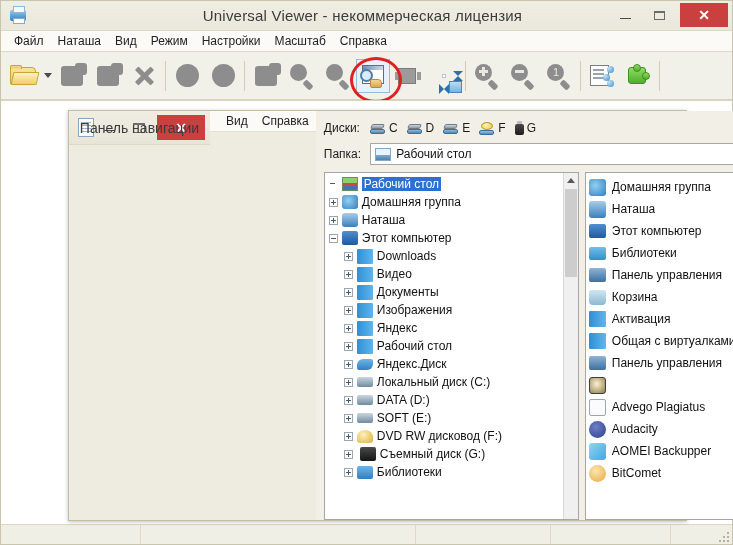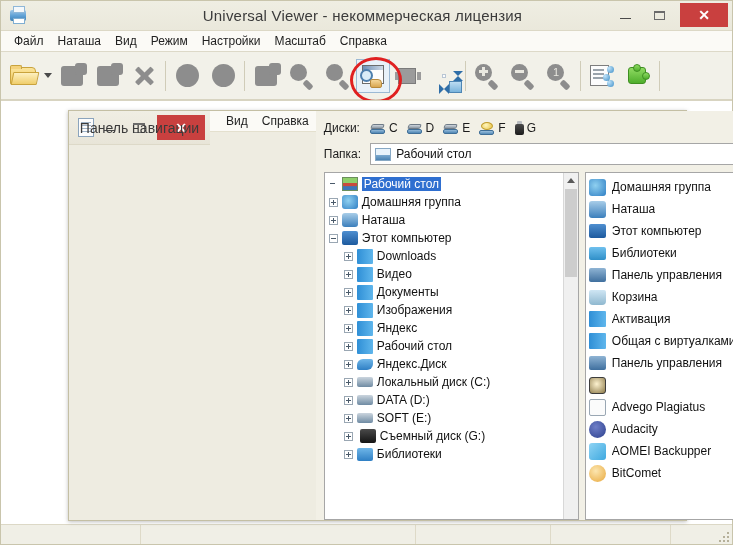--- a/index.html
+++ b/index.html
@@ -836,20 +836,25 @@
             <span class="tico" style="background:linear-gradient(to bottom,#cbd5de,#6f8ba3);border-radius:2px;height:10px"></span>
             <span class="tlabel">DATA (D:)</span>
           </div>
           <div class="tnode" style="padding-left:17px">
             <span class="exp plus"></span>
             <span class="tico" style="background:linear-gradient(to bottom,#cbd5de,#6f8ba3);border-radius:2px;height:10px"></span>
             <span class="tlabel">SOFT (E:)</span>
           </div>
           <div class="tnode" style="padding-left:17px">
             <span class="exp plus"></span>
+            <span class="tico" style="background:radial-gradient(circle at 40% 35%,#fff1b8,#d8b040);border-radius:50% 50% 3px 3px;height:13px;width:13px"></span>
+            <span class="tlabel">DVD RW дисковод (F:)</span>
+          </div>
+          <div class="tnode" style="padding-left:17px">
+            <span class="exp plus"></span>
             <span class="tico" style="background:linear-gradient(to bottom,#4a4a4a,#141414);border-radius:2px;height:14px;width:8px;margin-left:3px"></span>
             <span class="tlabel">Съемный диск (G:)</span>
           </div>
           <div class="tnode" style="padding-left:17px">
             <span class="exp plus"></span>
             <span class="tico" style="background:linear-gradient(to bottom,#6fb6e8,#2f7fc4);border-radius:2px;height:13px"></span>
             <span class="tlabel">Библиотеки</span>
           </div>
         </div>
 

